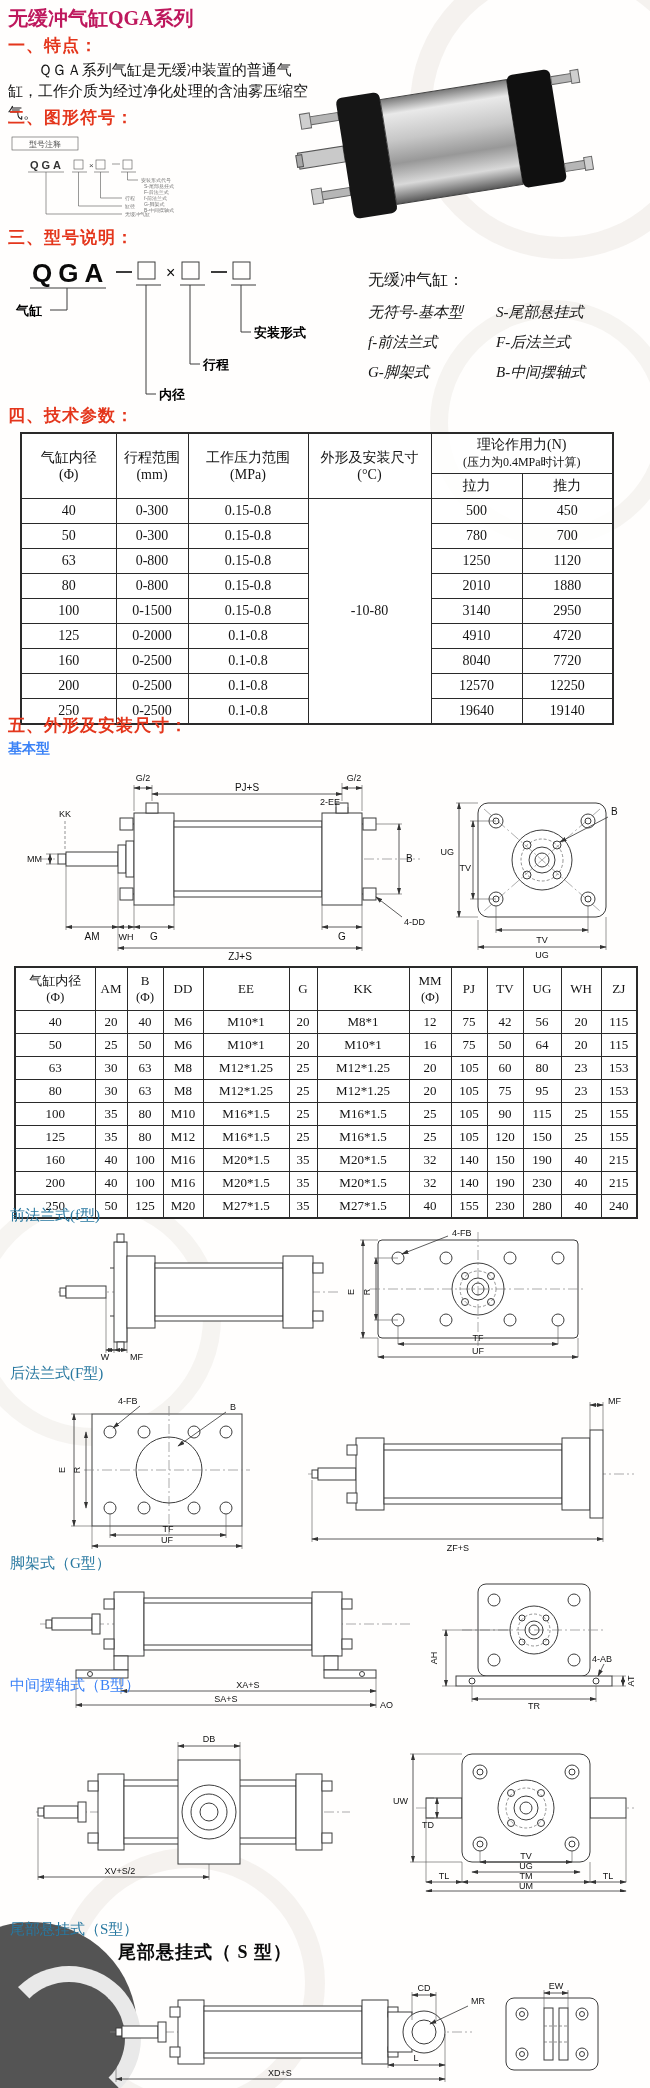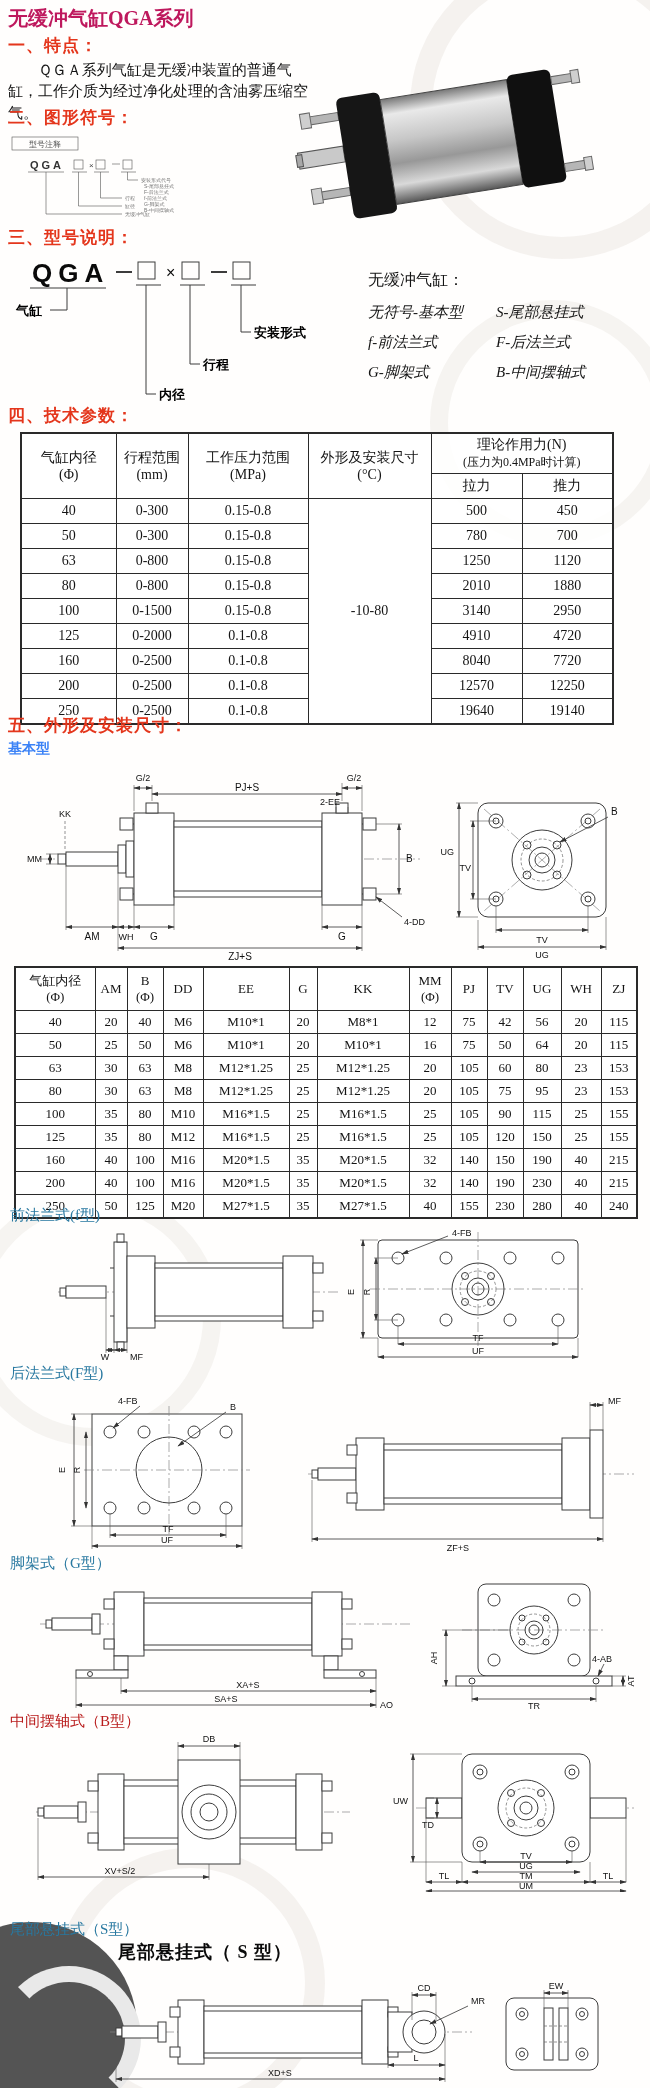--- a/index.html
+++ b/index.html
@@ -696,21 +696,21 @@
       <text x="582" y="90" class="lbs">4-AB</text>
       <path class="ext" d="M462 114 V130 M586 114 V130"></path>
       <path class="dim" d="M462 127 H586"></path>
       <text x="524" y="137" text-anchor="middle" class="lbs">TR</text>
       <path class="ext" d="M602 104 H616 M602 114 H616"></path>
       <path class="dim" d="M613 104 V114"></path>
       <text transform="rotate(-90 624 109)" x="624" y="109" text-anchor="middle" class="lbs">AT</text>
     </g>
   </svg>
 
-  <div class="abs h-blue" style="top:1712px;color:#b91c1c">中间摆轴式（B型）</div>
+  <div class="abs h-blue" style="top:1676px;color:#3b82f6">中间摆轴式（B型）</div>
   <svg class="abs" style="left:10px;top:1732px" width="630" height="160" viewBox="0 0 630 160">
     <g>
       <path class="cl" d="M26 80 H340"></path>
       <path class="ln" d="M80 54 H322 M80 106 H322"></path>
       <rect x="28" y="76" width="6" height="8" class="s"></rect>
       <rect x="34" y="74" width="34" height="12" class="s"></rect>
       <rect x="68" y="70" width="8" height="20" class="s"></rect>
       <rect x="88" y="42" width="26" height="76" class="s"></rect>
       <rect x="114" y="48" width="172" height="64" class="s"></rect>
       <path class="ln" d="M114 54 H286 M114 106 H286"></path>

